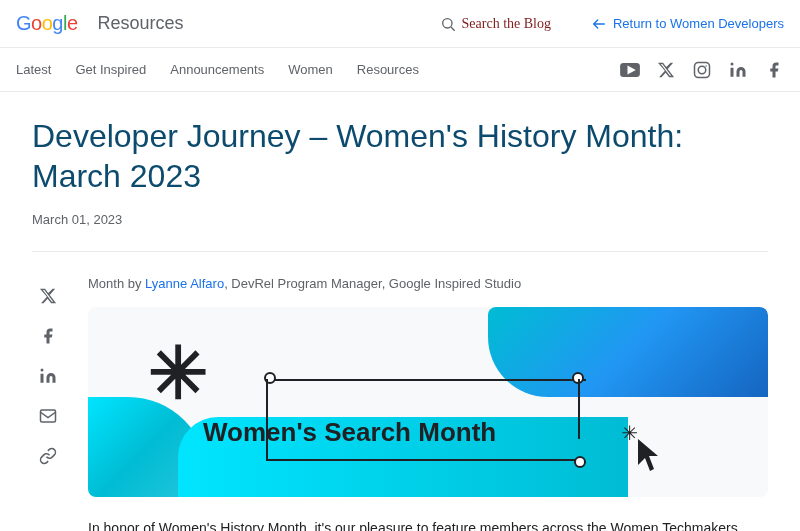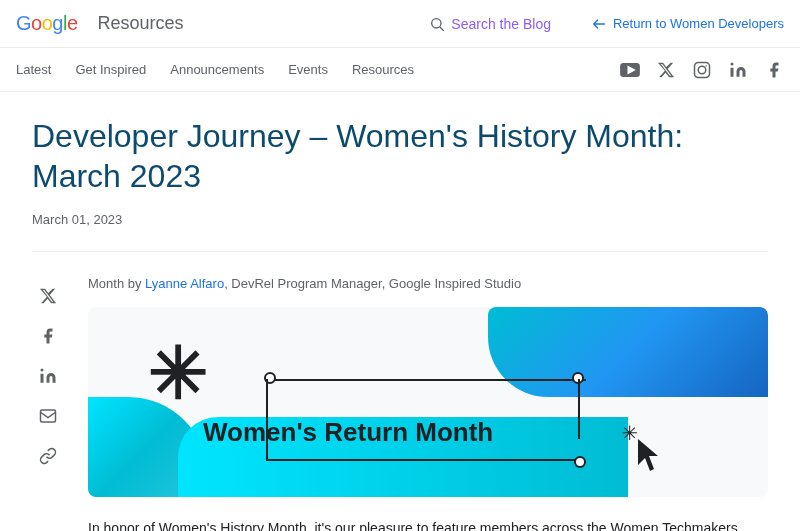--- a/index.html
+++ b/index.html
@@ -37,23 +37,24 @@
     .logo-developers {
       font-size: 18px;
       color: #5f6368;
       font-weight: 400;
     }
     #search-area {
       display: flex;
       align-items: flex-start;
       gap: 6px;
       margin-left: auto;
-      color: #8b5cf6;
+      color: #7f1d1d;
       font-size: 14px;
       cursor: pointer;
+      font-family: Liberation Serif, serif;
     }
     .search-icon-svg {
       width: 16px;
       height: 16px;
     }
     #return-link {
       display: flex;
       align-items: center;
       gap: 6px;
       margin-left: 40px;
@@ -346,21 +347,21 @@
     </svg>
     <span>Return to Women Developers</span>
   </a>
 </div>
 
 <nav id="nav">
   <div class="nav-items">
     <span class="nav-item">Latest</span>
     <span class="nav-item">Get Inspired</span>
     <span class="nav-item">Announcements</span>
-    <span class="nav-item">Events</span>
+    <span class="nav-item">Women</span>
     <span class="nav-item">Resources</span>
   </div>
   <div class="nav-social">
     <div class="social-icon">
       <svg width="20" height="14" viewBox="0 0 24 17" fill="#5f6368">
           <rect x="0" y="0" width="24" height="17" rx="4"></rect>
           <polygon points="9,3 19,8.5 9,14" fill="white"></polygon>
         </svg>
     </div>
     <div class="social-icon">
@@ -437,21 +438,21 @@
         <div class="hero-bg-green-circle"></div>
         <div class="hero-bg-cyan-rect"></div>
         <div class="hero-asterisk">✳</div>
         <div class="hero-connector-line"></div>
         <div class="hero-dot1"></div>
         <div class="hero-dot2"></div>
         <div class="hero-line2"></div>
         <div class="hero-line3"></div>
         <div class="hero-bottom-line"></div>
         <div class="hero-dot3"></div>
-        <div class="hero-text-whm">Women's Return Month</div>
+        <div class="hero-text-whm">Women's Search Month</div>
         <div class="hero-sparkle">✳</div>
         <div class="hero-cursor">
           <svg width="32" height="36" viewBox="0 0 32 36" fill="#202124">
               <path d="M2 2L2 28L9 21L14 34L18 32L13 19L22 19Z"></path>
             </svg>
         </div>
       </div>
 
       <p id="article-text">In honor of Women's History Month, it's our pleasure to feature members across the Women Techmakers ecosystem for March's Developer Journey profiles. These are community leaders who</p>
     </div>

